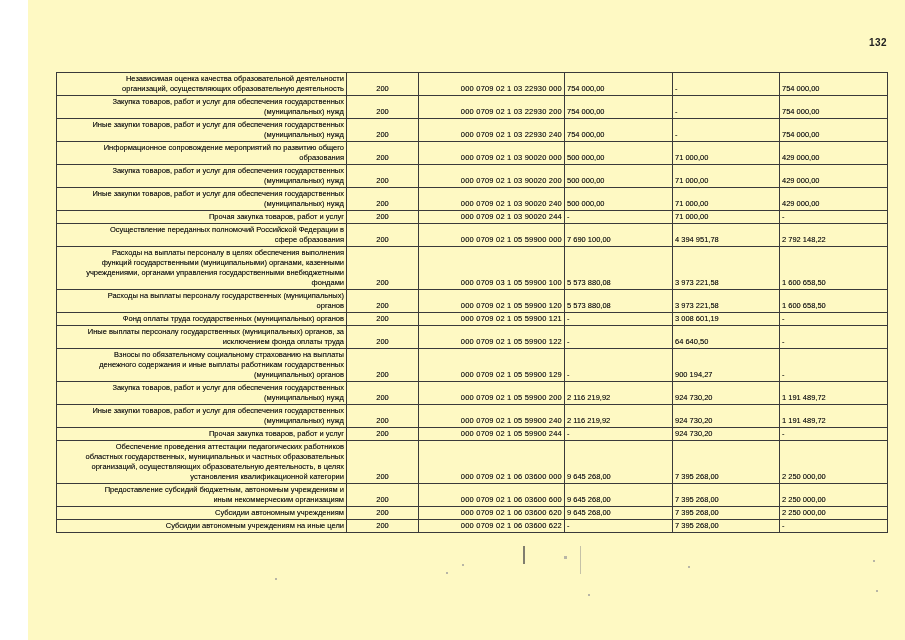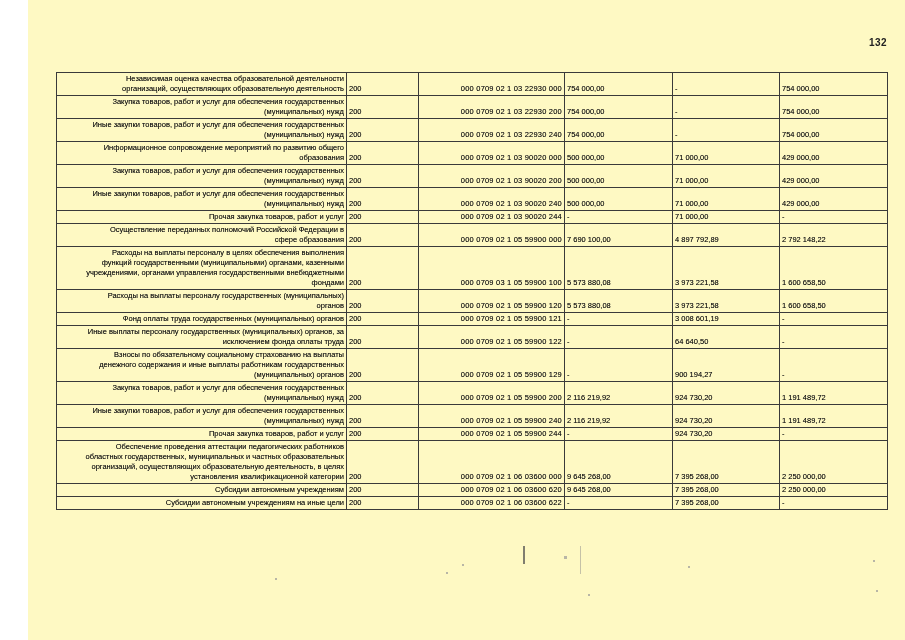--- a/index.html
+++ b/index.html
@@ -41,21 +41,21 @@
     color: #141414;
     text-shadow: 0 0 0.4px rgba(20,20,20,0.55);
     overflow: hidden;
   }
   td.c-desc {
     white-space: pre-line;
     text-align: right;
     padding-left: 3px;
     text-indent: 3px;
   }
-  td.c-kvr  { text-align: left; }
+  td.c-kvr  { text-align: center; }
   td.c-code { text-align: right; letter-spacing: 0.2px; }
   td.c-amt  { text-align: left; padding-right: 2px; }
 
   
   .artifact { position: absolute; background: #9a9a9a; opacity: 0.7; }
   .a1 { left: 495px; top: 546px; width: 2px;  height: 18px; background:#4a4a4a; }
   .a2 { left: 552px; top: 546px; width: 1px;  height: 28px; background:#8b8b8b; opacity:0.5; }
   .a3 { left: 536px; top: 556px; width: 3px;  height: 3px; }
   .a4 { left: 434px; top: 564px; width: 2px;  height: 2px; }
   .a5 { left: 660px; top: 566px; width: 2px;  height: 2px; }
@@ -143,21 +143,21 @@
           <td class="c-amt">-</td>
           <td class="c-amt">71 000,00</td>
           <td class="c-amt">-</td>
         </tr>
         <tr>
           <td class="c-desc">Осуществление переданных полномочий Российской Федерации в
 сфере образования</td>
           <td class="c-kvr">200</td>
           <td class="c-code">000 0709 02 1 05 59900 000</td>
           <td class="c-amt">7 690 100,00</td>
-          <td class="c-amt">4 897 792,89</td>
+          <td class="c-amt">4 394 951,78</td>
           <td class="c-amt">2 792 148,22</td>
         </tr>
         <tr>
           <td class="c-desc">Расходы на выплаты персоналу в целях обеспечения выполнения
 функций государственными (муниципальными) органами, казенными
 учреждениями, органами управления государственными внебюджетными
 фондами</td>
           <td class="c-kvr">200</td>
           <td class="c-code">000 0709 03 1 05 59900 100</td>
           <td class="c-amt">5 573 880,08</td>
@@ -226,20 +226,29 @@
           <td class="c-amt">924 730,20</td>
           <td class="c-amt">-</td>
         </tr>
         <tr>
           <td class="c-desc">Обеспечение проведения аттестации педагогических работников
 областных государственных, муниципальных и частных образовательных
 организаций, осуществляющих образовательную деятельность, в целях
 установления квалификационной категории</td>
           <td class="c-kvr">200</td>
           <td class="c-code">000 0709 02 1 06 03600 000</td>
+          <td class="c-amt">9 645 268,00</td>
+          <td class="c-amt">7 395 268,00</td>
+          <td class="c-amt">2 250 000,00</td>
+        </tr>
+        <tr>
+          <td class="c-desc">Предоставление субсидий бюджетным, автономным учреждениям и
+иным некоммерческим организациям</td>
+          <td class="c-kvr">200</td>
+          <td class="c-code">000 0709 02 1 06 03600 600</td>
           <td class="c-amt">9 645 268,00</td>
           <td class="c-amt">7 395 268,00</td>
           <td class="c-amt">2 250 000,00</td>
         </tr>
         <tr>
           <td class="c-desc">Субсидии автономным учреждениям</td>
           <td class="c-kvr">200</td>
           <td class="c-code">000 0709 02 1 06 03600 620</td>
           <td class="c-amt">9 645 268,00</td>
           <td class="c-amt">7 395 268,00</td>

